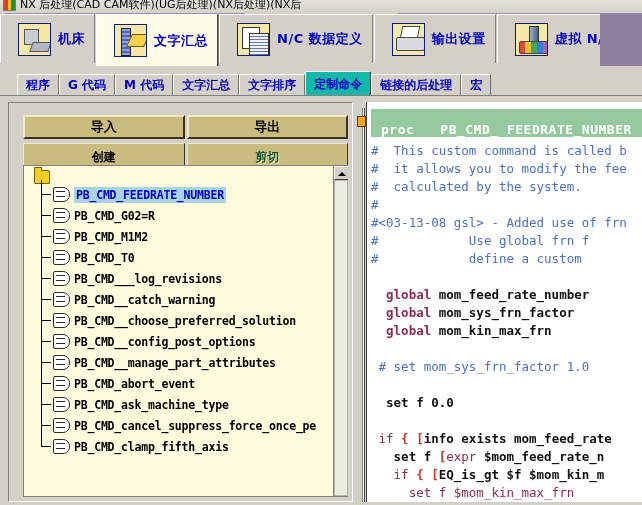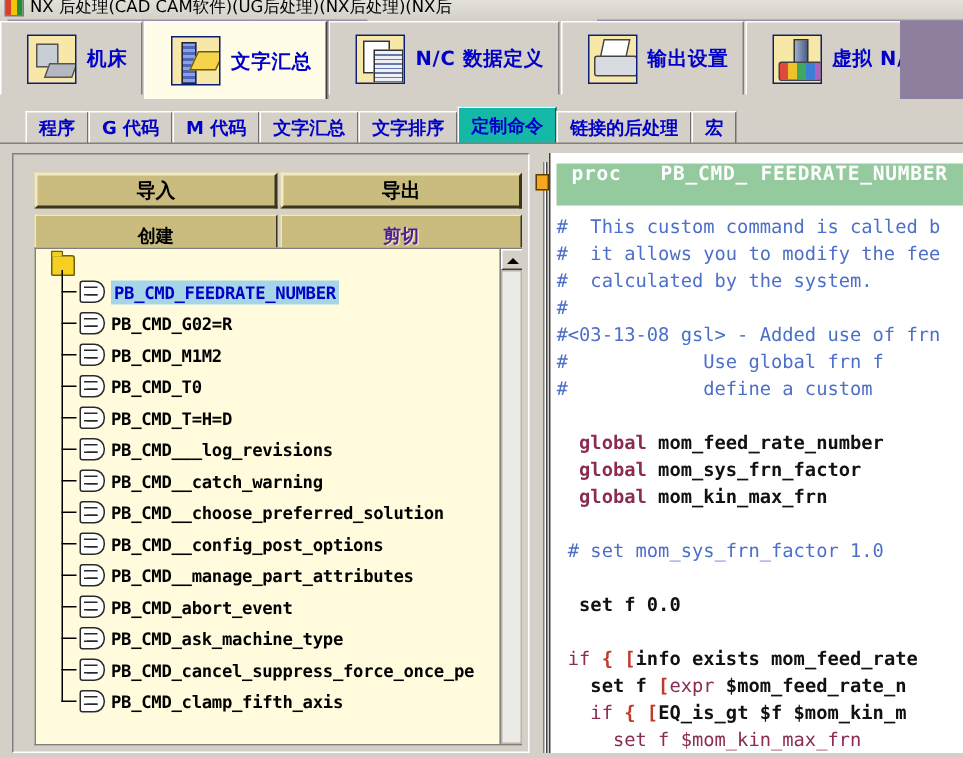--- a/index.html
+++ b/index.html
@@ -175,21 +175,21 @@
     box-sizing: border-box;
     display: flex; align-items: center; justify-content: center;
     font-size: 13px; font-weight: bold; color: #000;
     font-family: "DejaVu Sans", sans-serif;
     margin-right: 2px;
     cursor: default;
   }
   .bbtn:last-child { margin-right: 0; }
   .btnrow .bbtn { border-width: 2px; }
   .btnrow2 .bbtn { border-width: 1px; font-size: 12px; }
-  .bbtn.disabled { color: #4c1d95; text-shadow: 1px 1px 0 #ece2b5; }
+  .bbtn.disabled { color: #14532d; text-shadow: 1px 1px 0 #ece2b5; }
 
   
   .treebox {
     position: absolute; left: 14px; top: 62px;
     width: 325px; height: 332px;
     background: #fffbdc;
     border: 1px solid #808080;
     border-right: none;
     box-sizing: border-box;
     overflow: hidden;
@@ -316,21 +316,21 @@
     width: 276px; height: 400px;
     background: #ffffff;
     border-left: 1px solid #404040;
     box-sizing: border-box;
     overflow: hidden;
   }
   .code-head {
     position: absolute; left: 4px; top: 7px;
     width: 272px; height: 28px;
     background: #95c99e;
-    display: flex; align-items: flex-start;
+    display: flex; align-items: flex-end;
     padding-left: 10px;
     box-sizing: border-box;
   }
   .code-head .kw {
     font-family: "DejaVu Sans Mono", monospace;
     font-size: 13px; font-weight: bold; color: #ffffff;
     letter-spacing: 0.5px;
   }
   .code-head .nm {
     font-family: "DejaVu Sans Mono", monospace;
@@ -444,24 +444,20 @@
               <div class="tnode">
                 <div class="tico"></div>
                 <div class="tlabel">PB_CMD_M1M2</div>
               </div>
               <div class="tnode">
                 <div class="tico"></div>
                 <div class="tlabel">PB_CMD_T0</div>
               </div>
               <div class="tnode">
                 <div class="tico"></div>
-                <div class="tlabel">PB_CMD_T=H=D</div>
-              </div>
-              <div class="tnode">
-                <div class="tico"></div>
                 <div class="tlabel">PB_CMD___log_revisions</div>
               </div>
               <div class="tnode">
                 <div class="tico"></div>
                 <div class="tlabel">PB_CMD__catch_warning</div>
               </div>
               <div class="tnode">
                 <div class="tico"></div>
                 <div class="tlabel">PB_CMD__choose_preferred_solution</div>
               </div>

